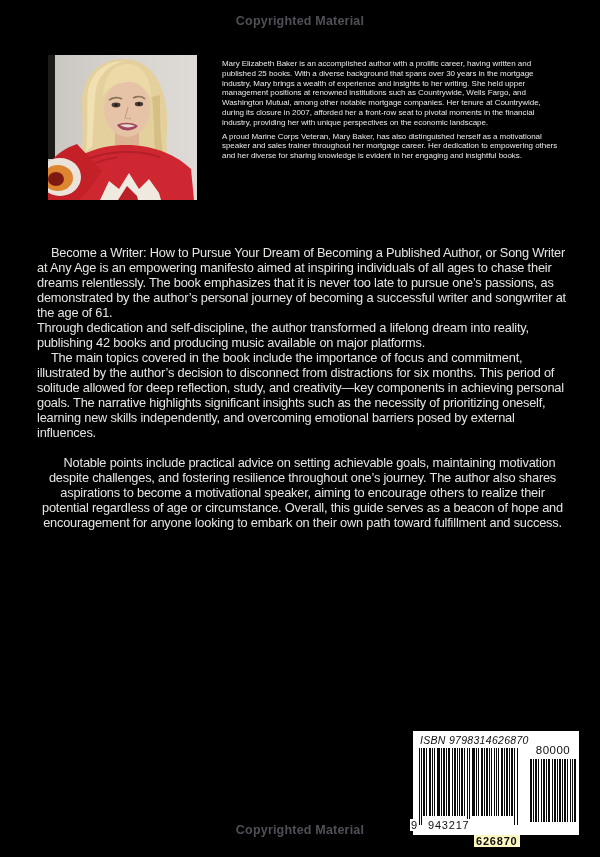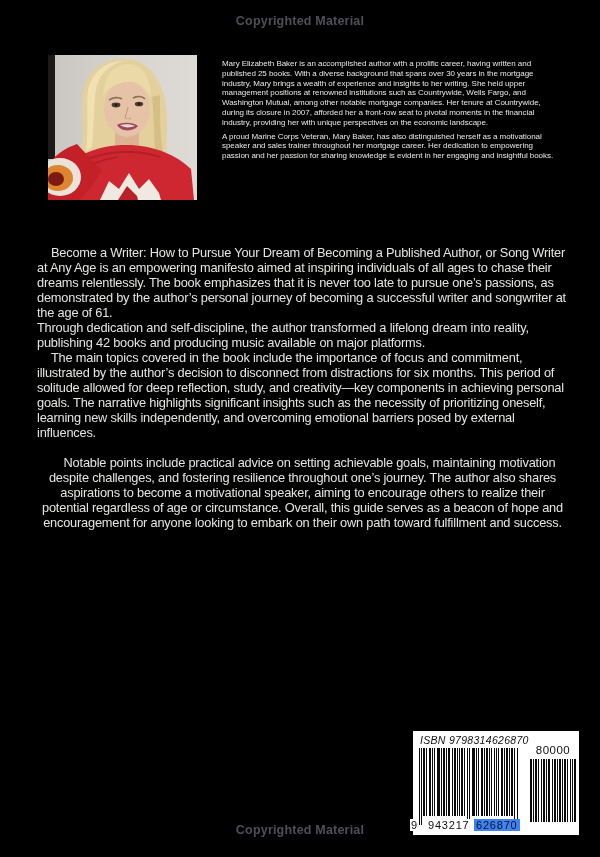--- a/index.html
+++ b/index.html
@@ -64,21 +64,21 @@
   .price-code{
     position:absolute;top:13px;left:113px;width:54px;
     text-align:center;color:#101010;font-size:11.5px;letter-spacing:.5px;
   }
   .digits{
     position:absolute;top:88px;left:0;width:112px;height:14px;
     color:#101010;font-size:11px;
   }
   .digit-left{position:absolute;left:-3px;top:0;background:#fff;padding:0 1px;}
   .digit-g1{position:absolute;left:13px;top:0;background:#fff;padding:0 2px;letter-spacing:.8px;}
-  .digit-g2{position:absolute;left:61px;top:0;background:#3b82f6;padding:0 2px;letter-spacing:.8px;}
+  .digit-g2{position:absolute;left:61px;top:16px;background:#fef9c3;padding:0 2px;letter-spacing:.8px;font-weight:bold;}
 </style>
 </head>
 <body>
 
 <div class="copyright top">Copyrighted Material</div>
 
 <div class="photo">
   <svg width="149" height="145" viewBox="0 0 149 145">
     <defs>
       <linearGradient id="wall" x1="0" y1="0" x2="1" y2="0">
@@ -123,21 +123,21 @@
     <ellipse cx="10" cy="123" rx="15" ry="13" fill="#de8530"></ellipse>
     <ellipse cx="8" cy="124" rx="8" ry="7" fill="#7e1a12"></ellipse>
 
     <path d="M52 145 L61 126 L71 134 L81 118 L91 134 L101 124 L111 138 L113 145 Z" fill="#efe9e0"></path>
     <path d="M70 145 L79 131 L89 141 L90 145 Z" fill="#b92027"></path>
   </svg>
 </div>
 
 <div class="bio">
   <p>Mary Elizabeth Baker is an accomplished author with a prolific career, having written and published 25 books. With a diverse background that spans over 30 years in the mortgage industry, Mary brings a wealth of experience and insights to her writing. She held upper management positions at renowned institutions such as Countrywide, Wells Fargo, and Washington Mutual, among other notable mortgage companies. Her tenure at Countrywide, during its closure in 2007, afforded her a front-row seat to pivotal moments in the financial industry, providing her with unique perspectives on the economic landscape.</p>
-  <p>A proud Marine Corps Veteran, Mary Baker, has also distinguished herself as a motivational speaker and sales trainer throughout her mortgage career. Her dedication to empowering passion and her passion for sharing knowledge is evident in her engaging and insightful books.</p>
+  <p>A proud Marine Corps Veteran, Mary Baker, has also distinguished herself as a motivational speaker and sales trainer throughout her mortgage career. Her dedication to empowering others and her diverse for sharing knowledge is evident in her engaging and insightful books.</p>
 </div>
 
 <div class="description">
   <p class="indent">Become a Writer: How to Pursue Your Dream of Becoming a Published Author, or Song Writer at Any Age is an empowering manifesto aimed at inspiring individuals of all ages to chase their dreams relentlessly. The book emphasizes that it is never too late to pursue one’s passions, as demonstrated by the author’s personal journey of becoming a successful writer and songwriter at the age of 61.</p>
   <p>Through dedication and self-discipline, the author transformed a lifelong dream into reality, publishing 42 books and producing music available on major platforms.</p>
   <p class="indent">The main topics covered in the book include the importance of focus and commitment, illustrated by the author’s decision to disconnect from distractions for six months. This period of solitude allowed for deep reflection, study, and creativity—key components in achieving personal goals. The narrative highlights significant insights such as the necessity of prioritizing oneself, learning new skills independently, and overcoming emotional barriers posed by external influences.</p>
   <p class="indent gap">Notable points include practical advice on setting achievable goals, maintaining motivation despite challenges, and fostering resilience throughout one’s journey. The author also shares aspirations to become a motivational speaker, aiming to encourage others to realize their potential regardless of age or circumstance. Overall, this guide serves as a beacon of hope and encouragement for anyone looking to embark on their own path toward fulfillment and success.</p>
 </div>
 
 <div class="barcode-box">

